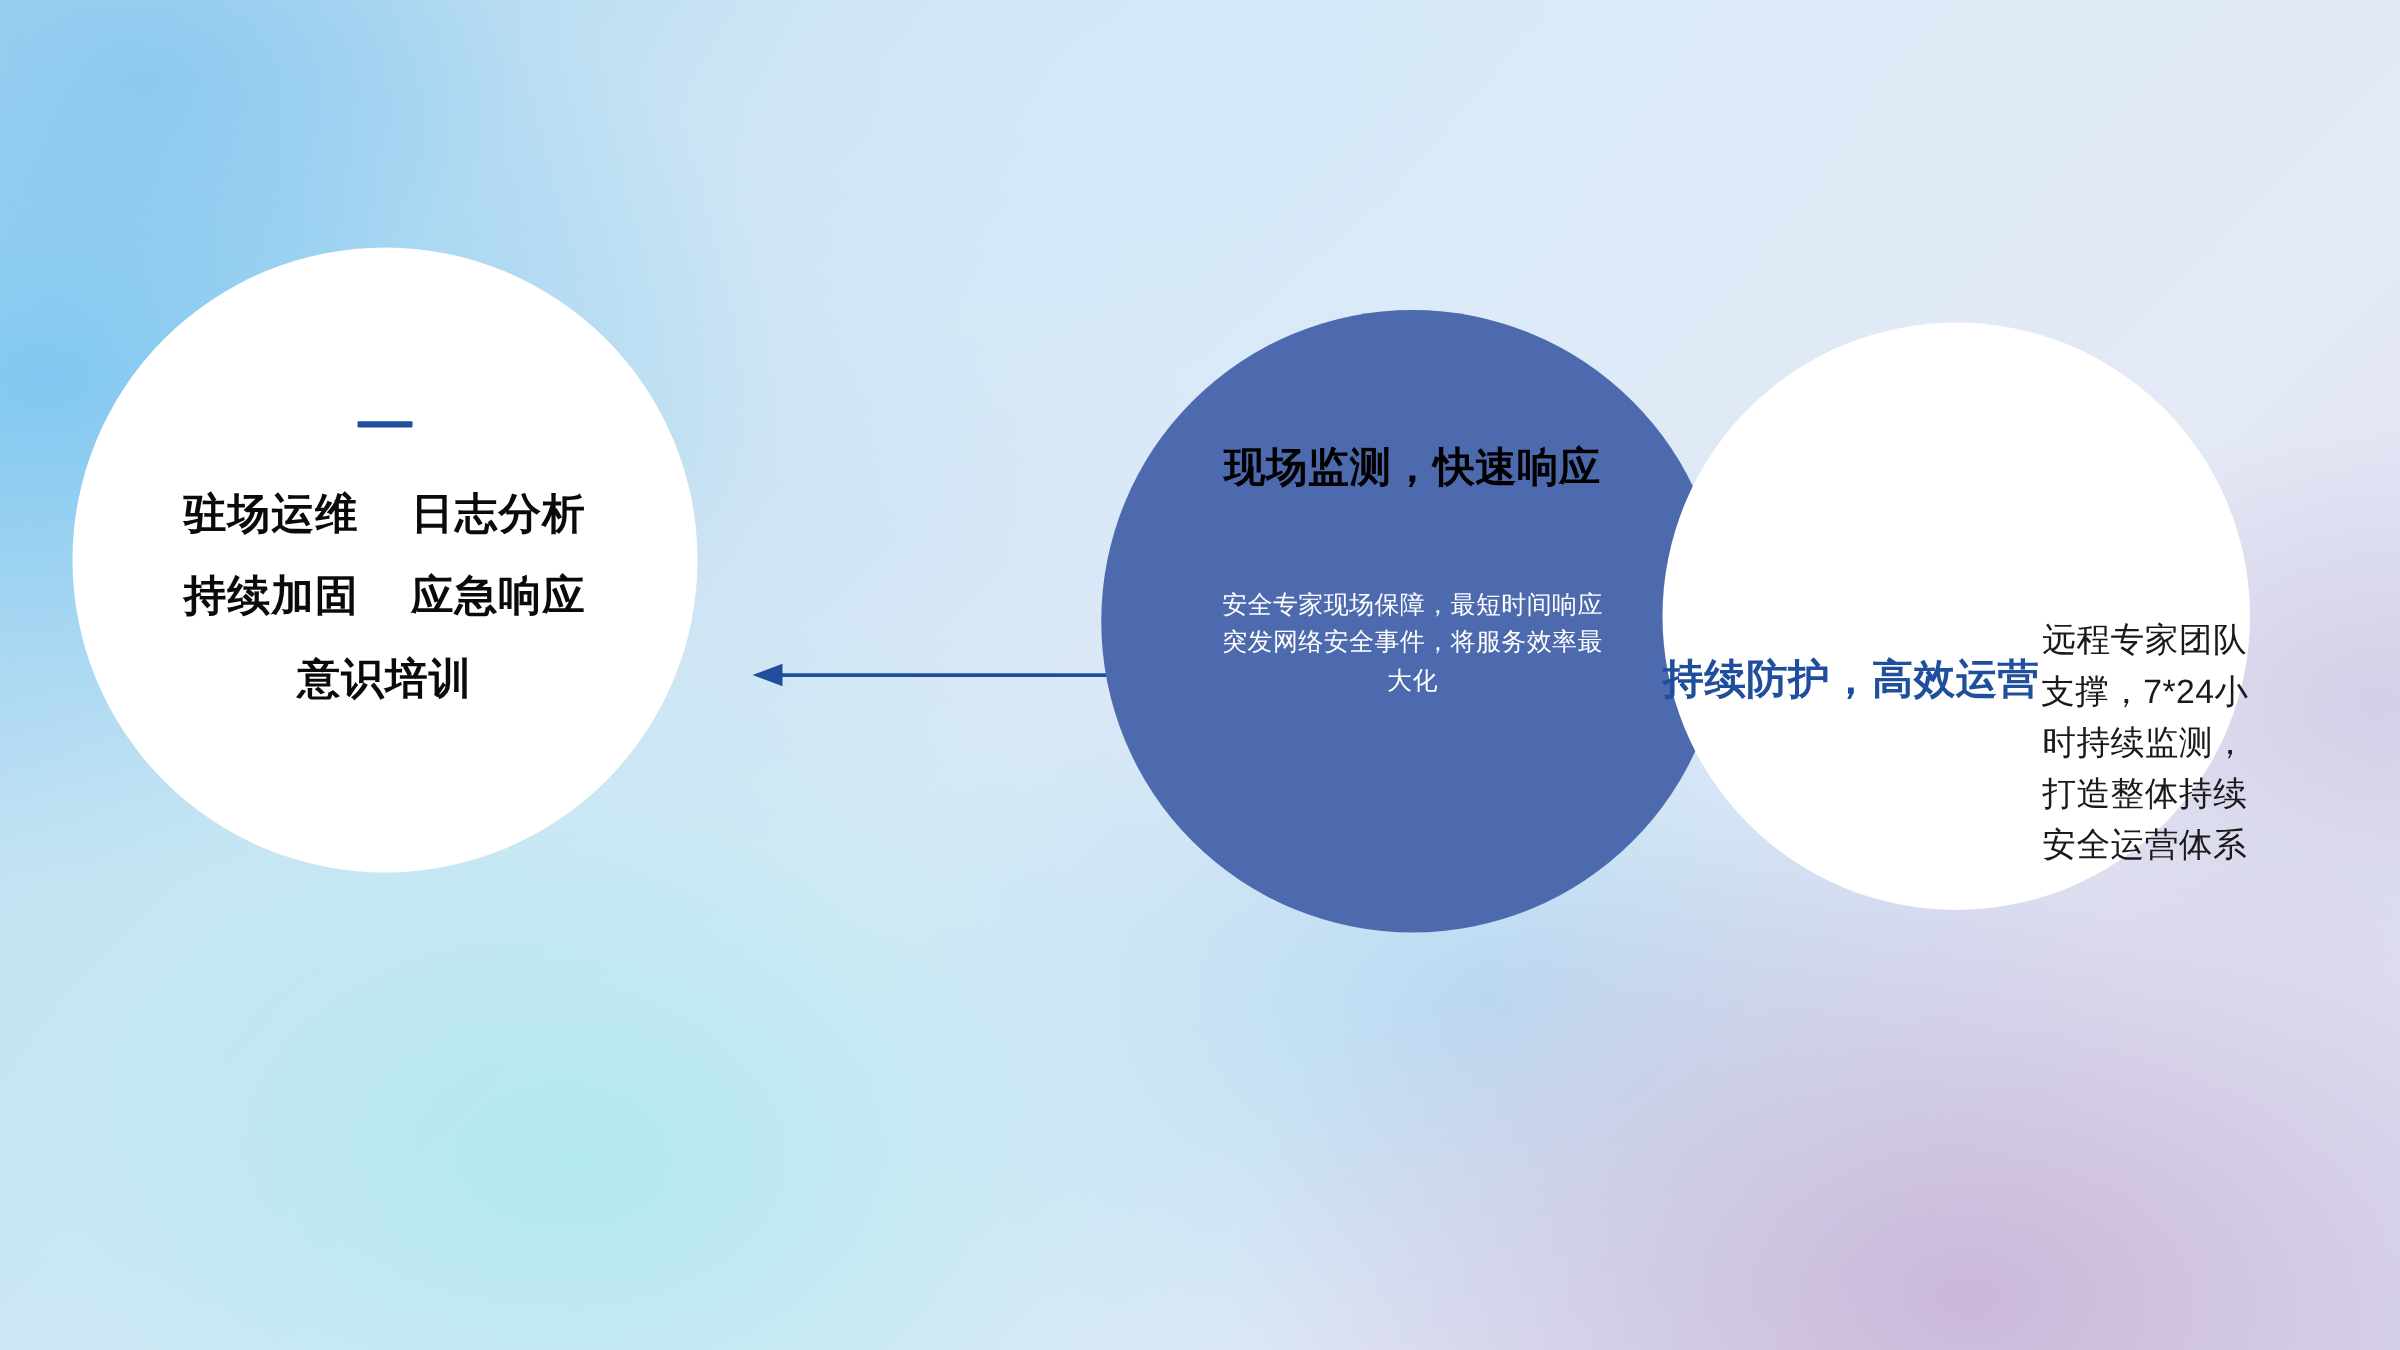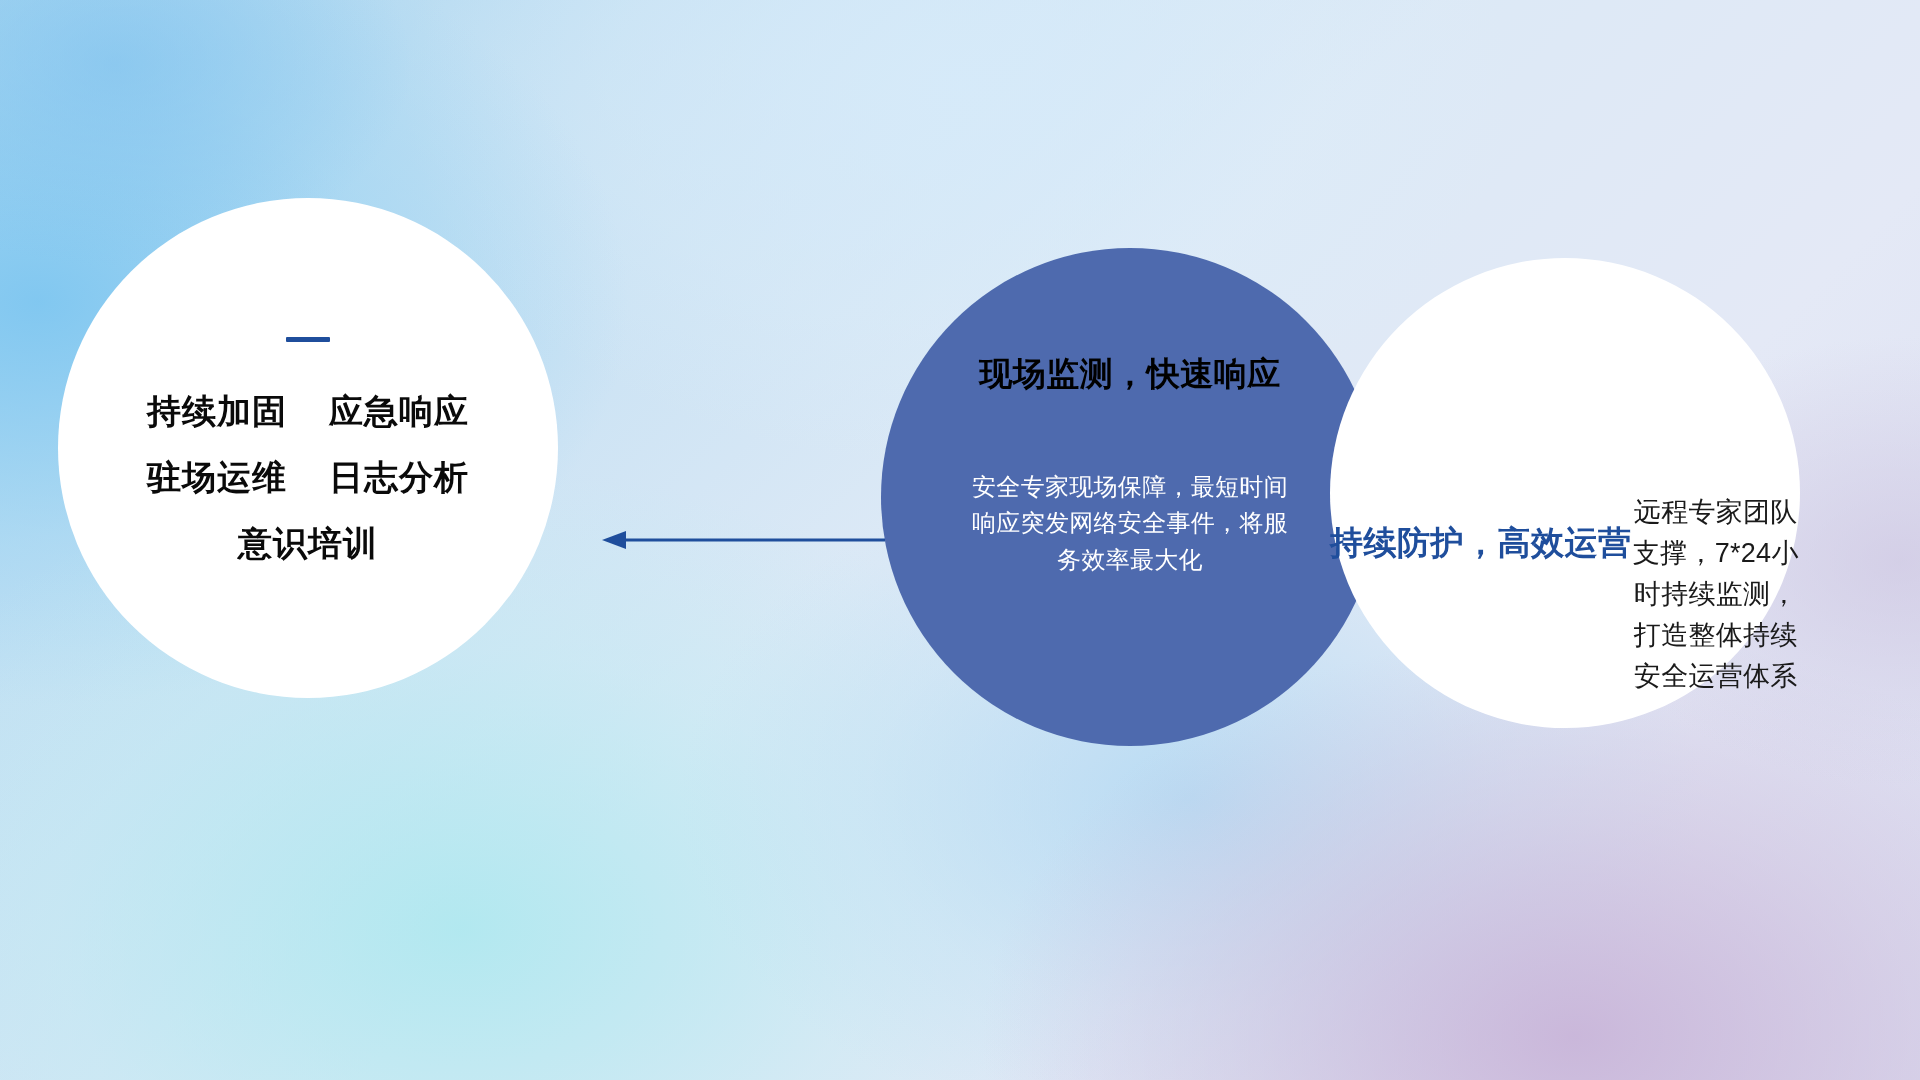--- a/index.html
+++ b/index.html
@@ -72,21 +72,21 @@
   #mid-content{
     position:absolute;left:881px;top:248px;width:498px;height:498px;
     display:flex;flex-direction:column;align-items:center;
     text-align:center;box-sizing:border-box;padding-top:104px;
   }
   #mid-title{
     font-size:33px;font-weight:bold;color:#000000;letter-spacing:.5px;
     white-space:nowrap;
   }
   #mid-body{
-    margin-top:72px;font-size:24px;color:#ffffff;line-height:1.52;
+    margin-top:72px;font-size:20px;color:#ffffff;line-height:1.52;
     width:320px;letter-spacing:.3px;
   }
 
   
   #right-content{
     position:absolute;left:1330px;top:258px;width:470px;height:470px;
     display:flex;flex-direction:row;align-items:center;
     text-align:center;box-sizing:border-box;padding-top:100px;
   }
   #right-title{
@@ -119,22 +119,22 @@
   <div class="circle" id="circle-mid"></div>
   <div class="circle" id="circle-right"></div>
 
   <svg id="arrow" viewBox="0 0 285 40">
     <line x1="285" y1="20" x2="22" y2="20" stroke="#1f4e9c" stroke-width="3"></line>
     <polygon points="2,20 26,11 26,29" fill="#1f4e9c"></polygon>
   </svg>
 
   <div id="left-content">
     <div id="left-dash"></div>
+    <div class="left-line">驻场运维    日志分析</div>
     <div class="left-line">持续加固    应急响应</div>
-    <div class="left-line">驻场运维    日志分析</div>
     <div class="left-line">意识培训</div>
   </div>
 
   <div id="mid-content">
     <div id="mid-title">现场监测，快速响应</div>
     <div id="mid-body">安全专家现场保障，最短时间响应突发网络安全事件，将服务效率最大化</div>
   </div>
 
   <div id="right-content">
     <div id="right-title">持续防护，高效运营</div>

